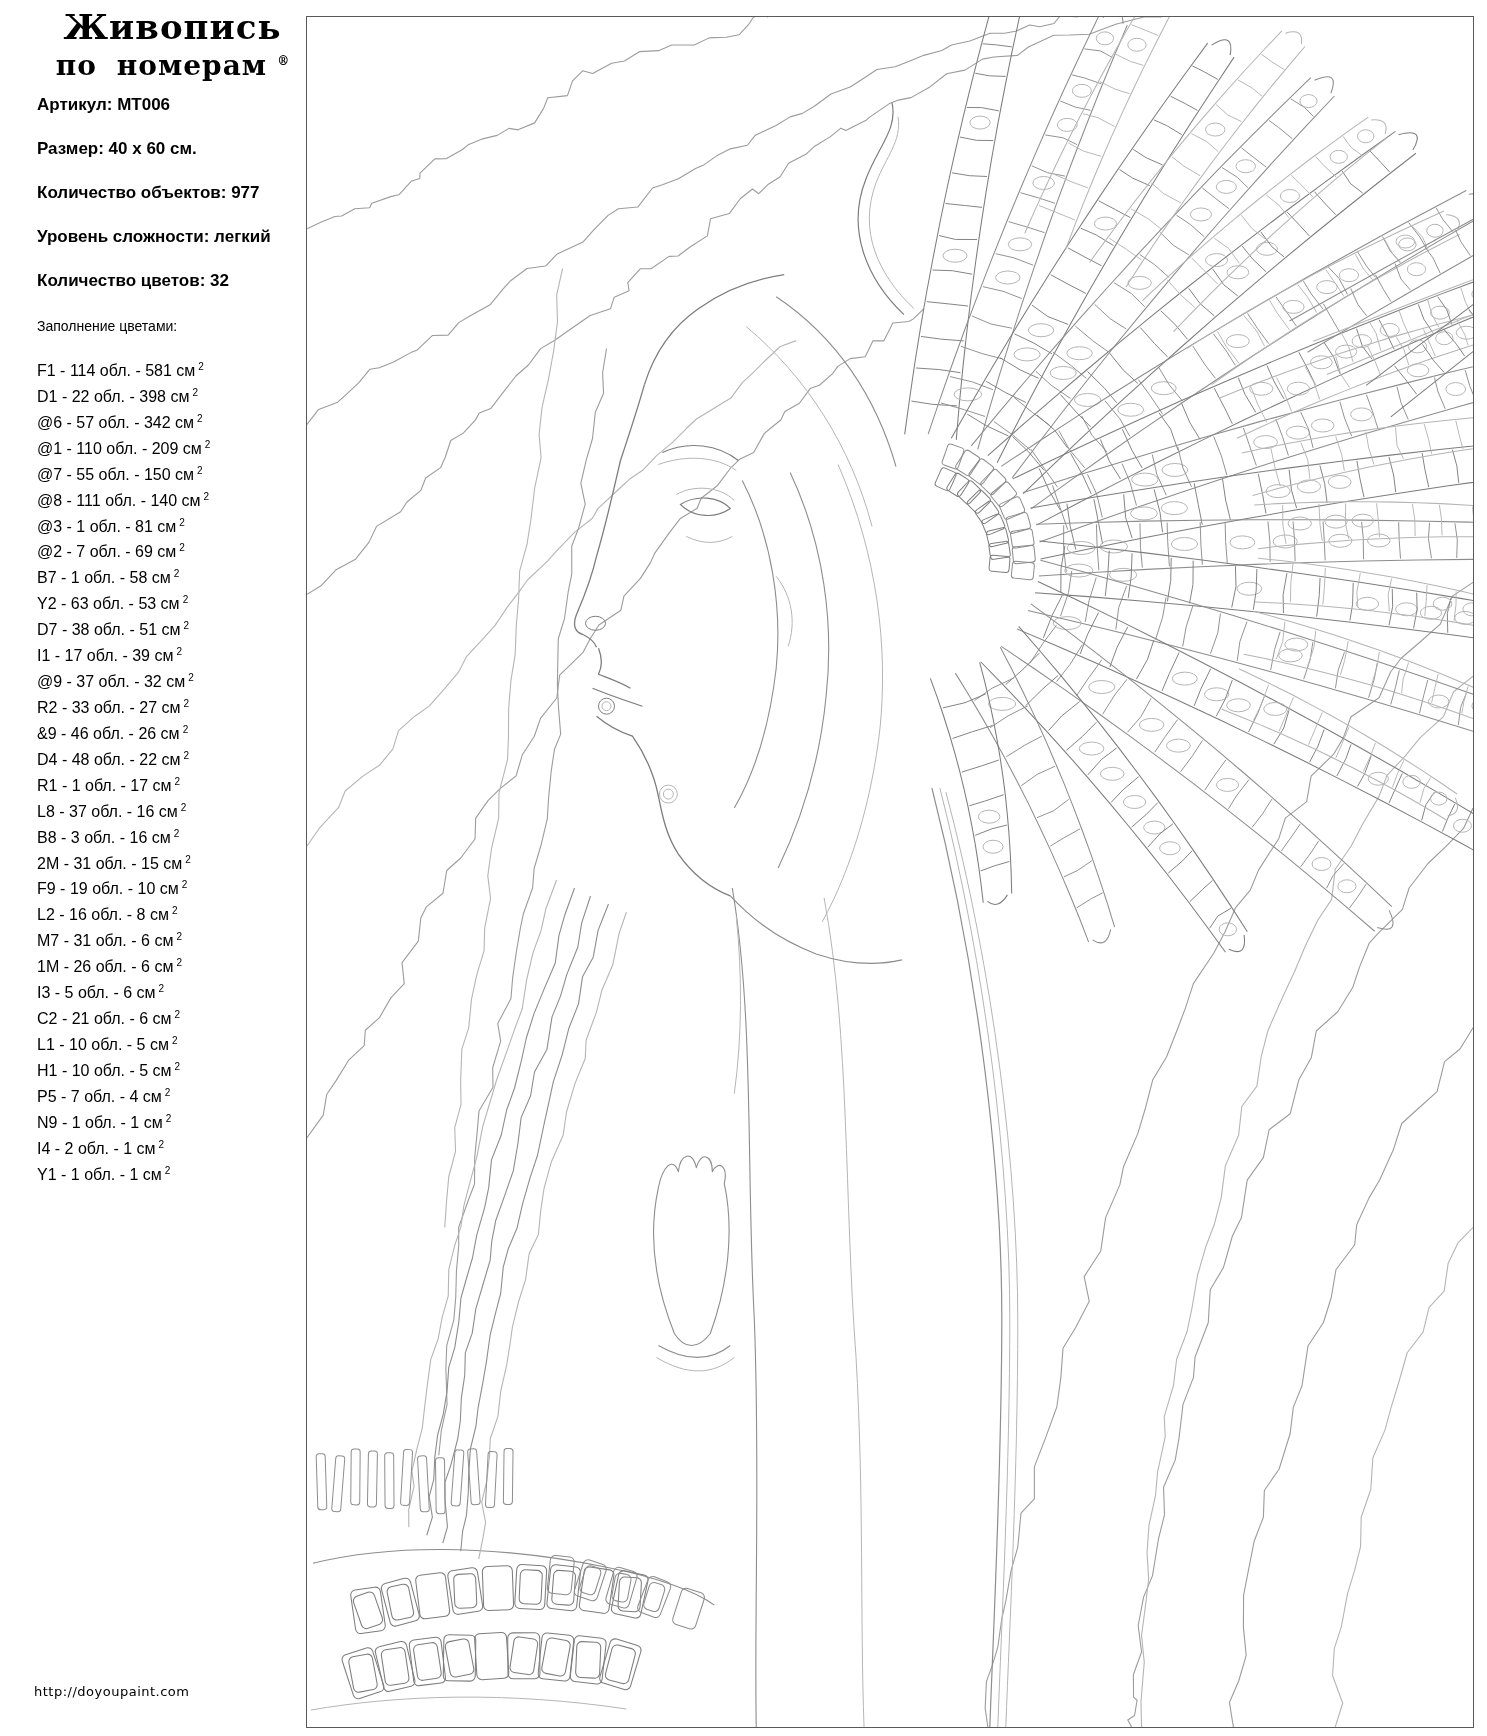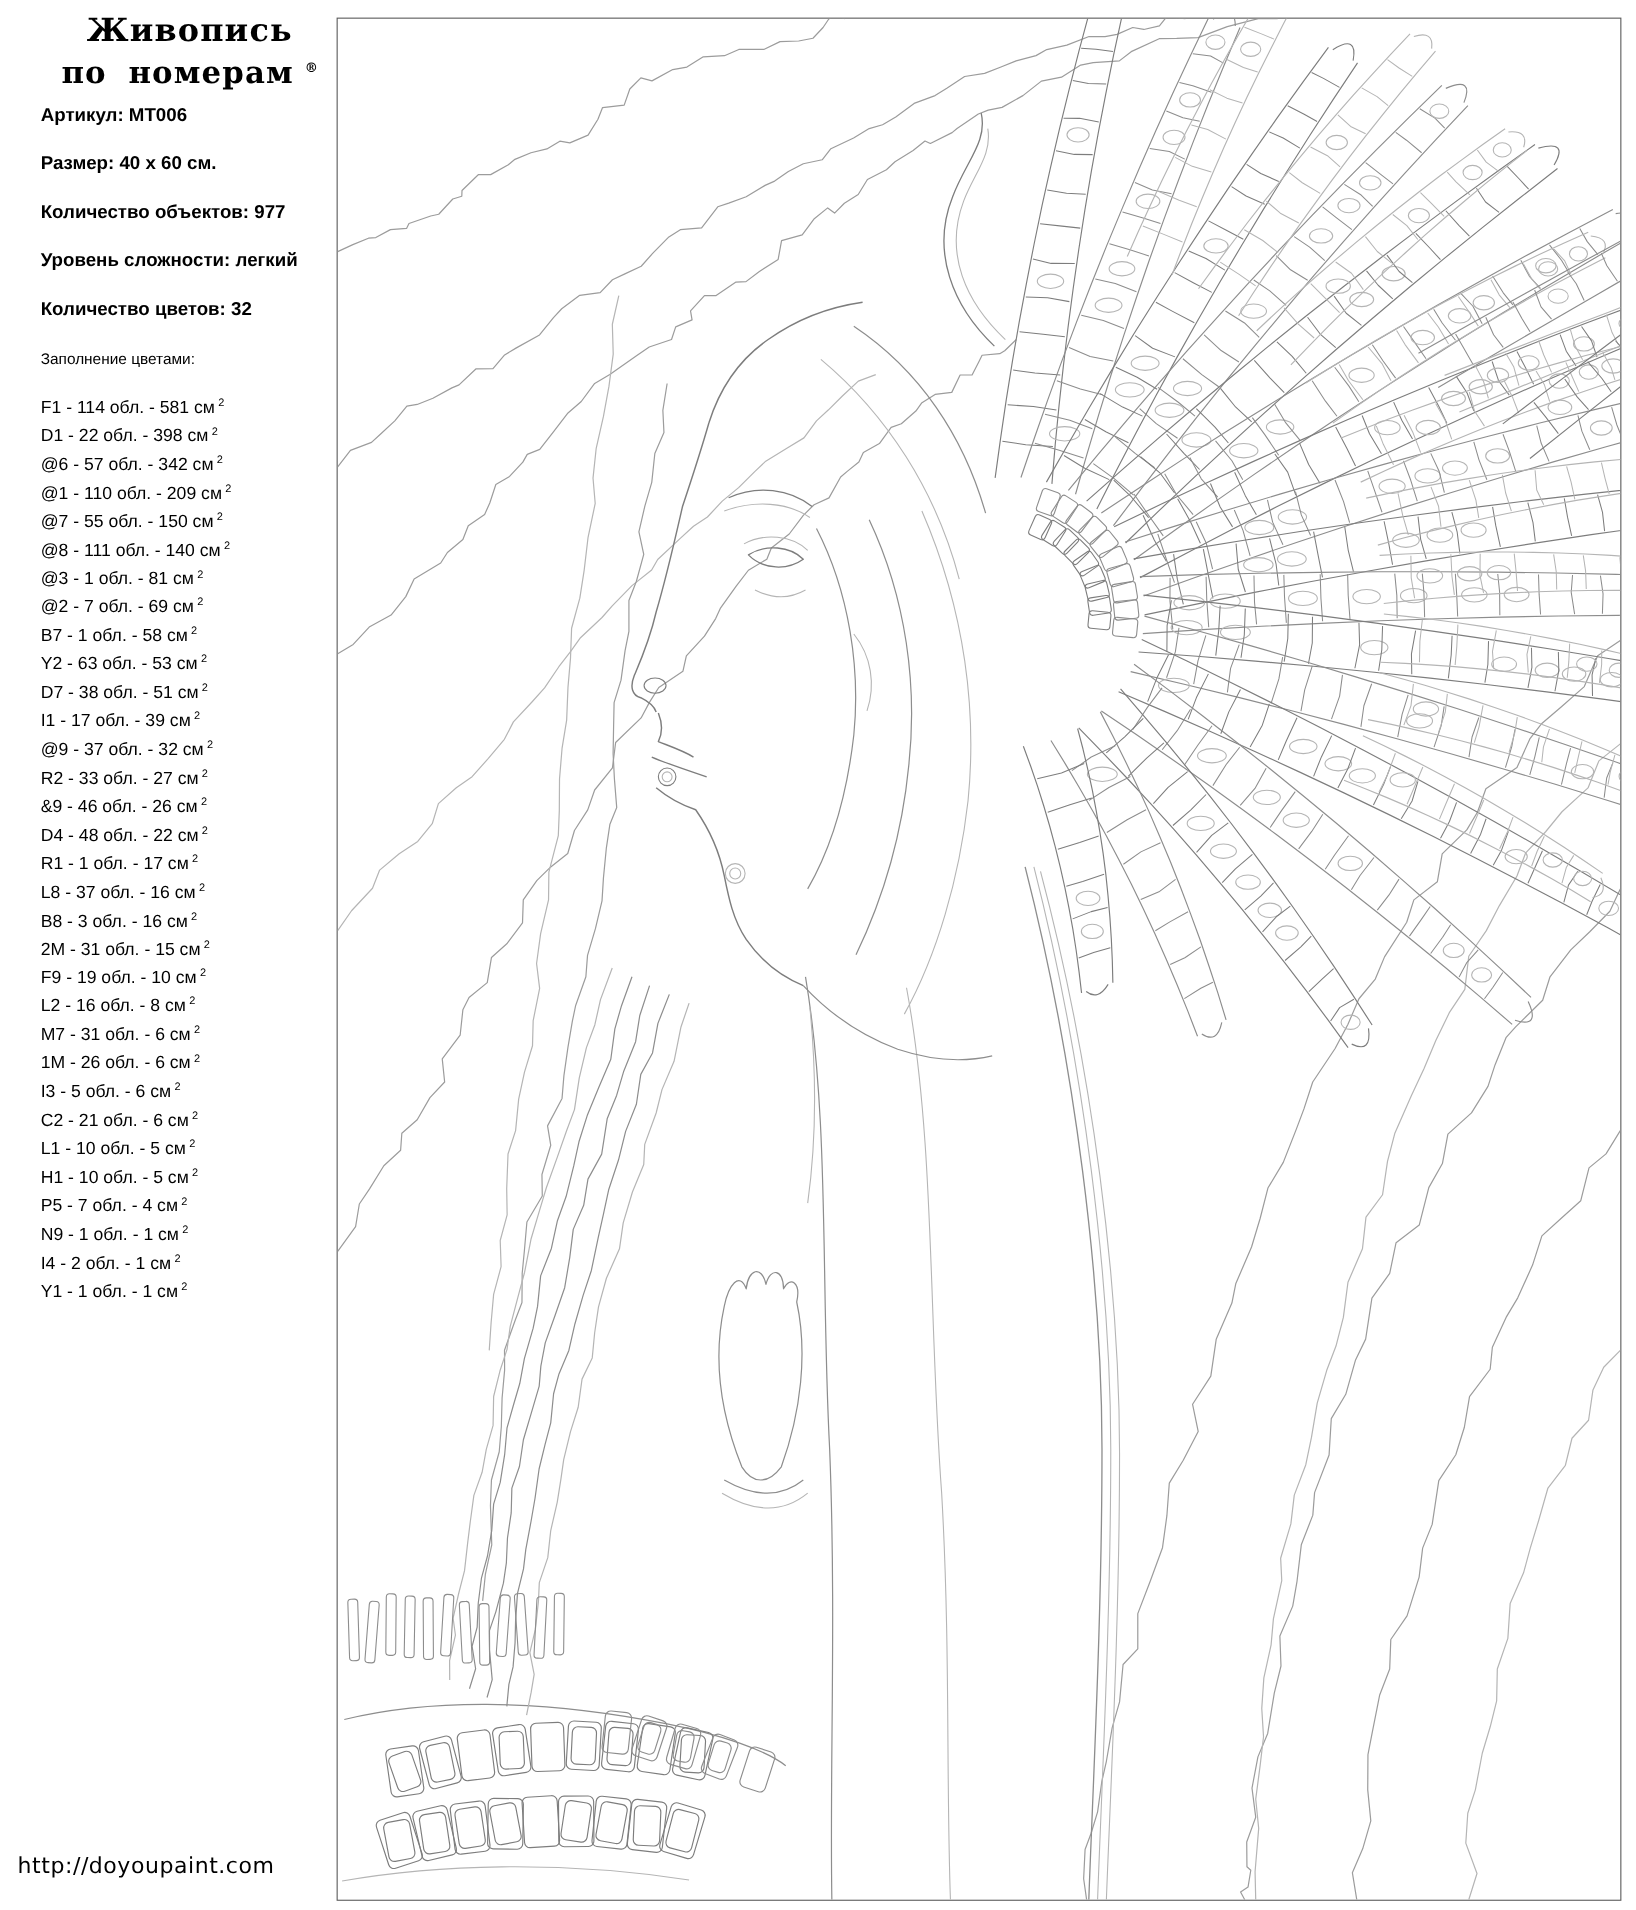--- a/index.html
+++ b/index.html
@@ -1,29 +1,29 @@
 <!DOCTYPE html>
 <html><head>
 <meta charset="utf-8">
 <style>
   html,body{margin:0;padding:0;background:#ffffff;}
   body{width:1487px;height:1736px;position:relative;font-family:"Liberation Sans",sans-serif;color:#000;overflow:hidden;}
   .sheet{position:absolute;inset:0;background:#fff;}
   .logo{position:absolute;left:55px;top:10px;width:235px;text-align:center;
         font-family:"DejaVu Serif",serif;font-weight:bold;line-height:34px;}
-  .logo-line1{font-size:29px;letter-spacing:1px;}
+  .logo-line1{font-size:34px;letter-spacing:1px;}
   .logo-line2{font-size:28px;letter-spacing:1px;word-spacing:9px;}
   .reg{font-size:12px;vertical-align:super;margin-left:10px;letter-spacing:0;word-spacing:0;}
   .details{position:absolute;left:37px;top:95px;font-size:17px;font-weight:bold;}
   .detail-line{margin-bottom:24px;white-space:nowrap;}
   .fill-title{position:absolute;left:37px;top:318px;font-size:14px;}
   .color-list{position:absolute;left:37px;top:356px;font-size:16px;line-height:21.6px;}
   .color-row{white-space:nowrap;}
   .color-row sup{font-size:10px;margin-left:3px;}
-  .site-url{position:absolute;left:16px;top:1684px;font-size:20px;letter-spacing:.5px;
+  .site-url{position:absolute;left:34px;top:1684px;font-size:13px;letter-spacing:.5px;
             font-family:"DejaVu Sans",sans-serif;}
   .canvas-frame{position:absolute;left:306px;top:16px;width:1168px;height:1712px;
                 border:1.5px solid #5a5a5a;box-sizing:border-box;background:#fff;}
   .canvas-frame svg{display:block;width:100%;height:100%;}
 </style>
 </head>
 <body>
 
 <div class="sheet">
 

